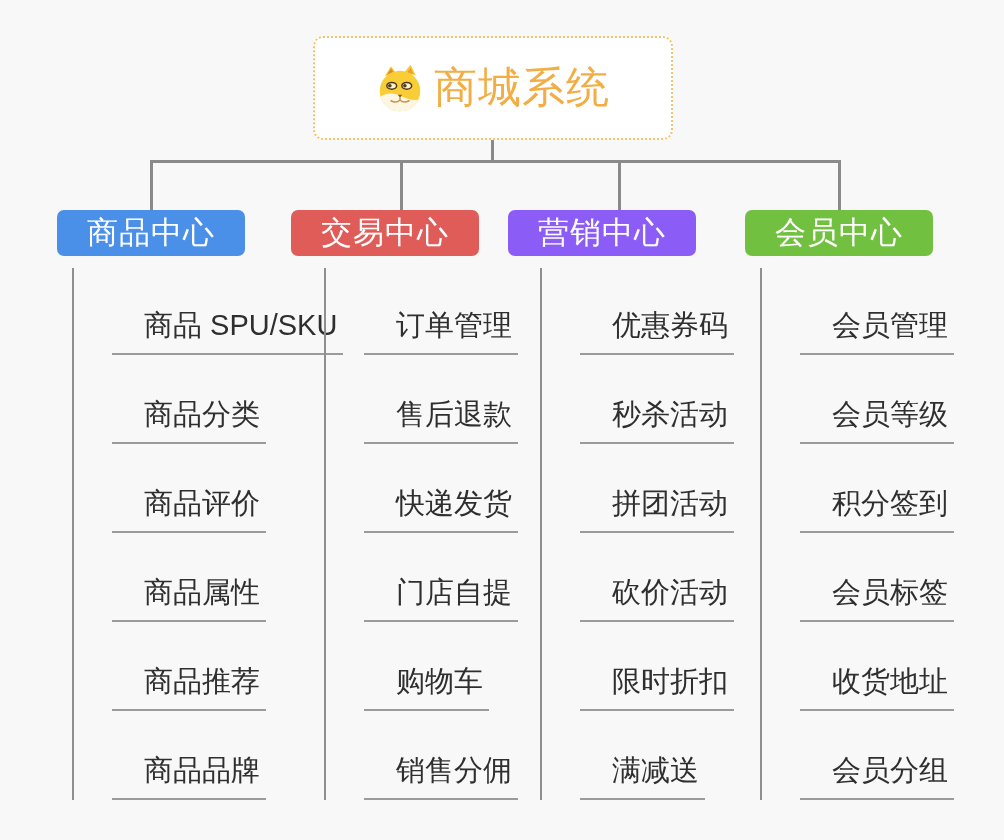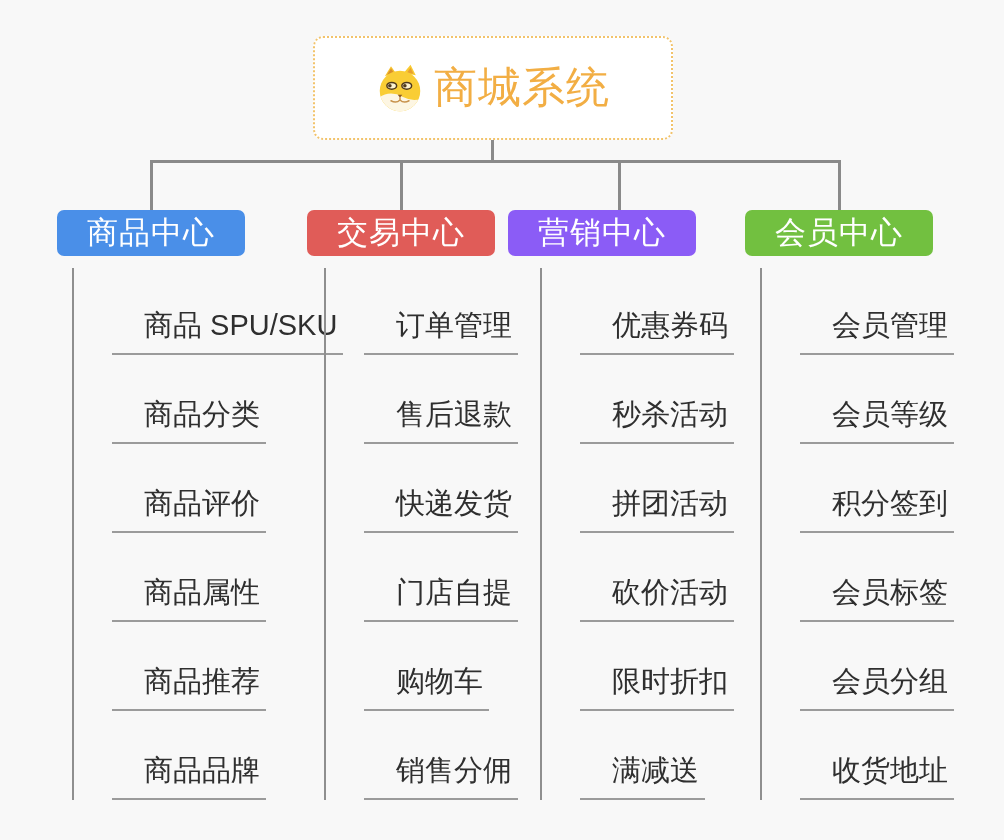--- a/index.html
+++ b/index.html
@@ -139,21 +139,21 @@
         <div class="leaf-item">
           <span class="leaf-label">商品属性</span>
         </div>
         <div class="leaf-item">
           <span class="leaf-label">商品推荐</span>
         </div>
         <div class="leaf-item">
           <span class="leaf-label">商品品牌</span>
         </div>
       </div>
-      <div class="branch-box" style="left: 307px; background: rgb(224, 92, 88);">交易中心</div>
+      <div class="branch-box" style="left: 291px; background: rgb(224, 92, 88);">交易中心</div>
       <div class="branch-col" style="left: 324px;">
         <div class="col-vline" style="height: 532px;"></div>
         <div class="leaf-item">
           <span class="leaf-label">订单管理</span>
         </div>
         <div class="leaf-item">
           <span class="leaf-label">售后退款</span>
         </div>
         <div class="leaf-item">
           <span class="leaf-label">快递发货</span>
@@ -199,21 +199,21 @@
         <div class="leaf-item">
           <span class="leaf-label">会员等级</span>
         </div>
         <div class="leaf-item">
           <span class="leaf-label">积分签到</span>
         </div>
         <div class="leaf-item">
           <span class="leaf-label">会员标签</span>
         </div>
         <div class="leaf-item">
+          <span class="leaf-label">收货地址</span>
+        </div>
+        <div class="leaf-item">
           <span class="leaf-label">会员分组</span>
         </div>
-        <div class="leaf-item">
-          <span class="leaf-label">收货地址</span>
-        </div>
       </div>
     </div>
 
 </div>
 
 </body></html>

